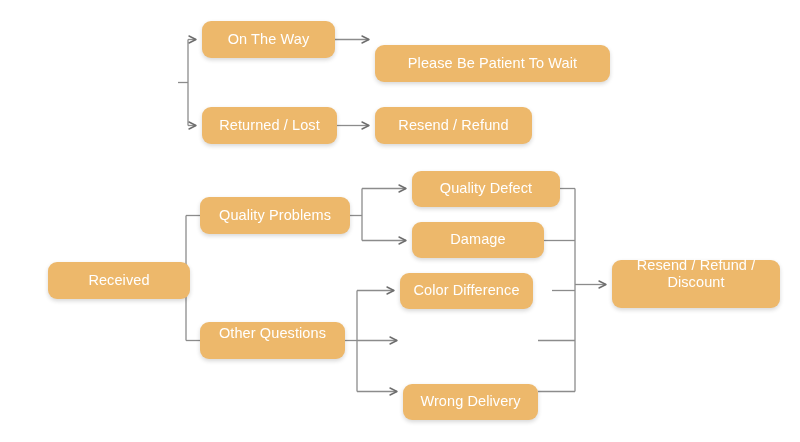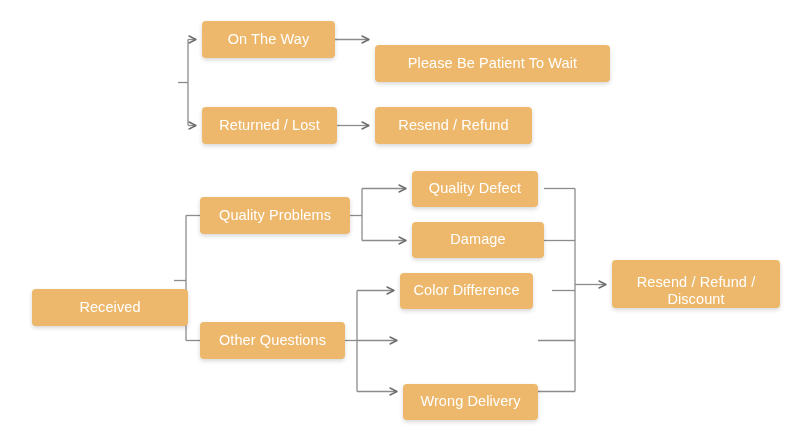--- a/index.html
+++ b/index.html
@@ -22,32 +22,32 @@
     left: 0;
     top: 0;
     width: 800px;
     height: 442px;
     pointer-events: none;
   }
   .node {
     position: absolute;
     box-sizing: border-box;
     background: #edb86b;
-    border-radius: 4px;
+    border-radius: 9px;
     color: #ffffff;
     display: flex;
     align-items: center;
     justify-content: center;
     text-align: center;
     line-height: 1.18;
     letter-spacing: 0.1px;
     box-shadow: 0 2px 4px rgba(0,0,0,0.16);
     font-size: 14.5px;
     font-weight: 400;
-    padding: 0 6px;
+    padding: 17px 6px;
   }
   .node-label {
     display: block;
     white-space: pre-line;
   }
 </style>
 </head>
 <body>
 
 <div id="canvas">
@@ -115,33 +115,33 @@
   </div>
 
   <div class="node" style="left:202px; top:107px; width:135px; height:37px;">
     <span class="node-label">Returned / Lost</span>
   </div>
 
   <div class="node" style="left:375px; top:107px; width:157px; height:37px;">
     <span class="node-label">Resend / Refund</span>
   </div>
 
-  <div class="node" style="left:32px;  top:262px; width:156px; height:37px;margin-top:27px;">
+  <div class="node" style="left:48px;  top:262px; width:142px; height:37px;">
     <span class="node-label">Received</span>
   </div>
 
   <div class="node" style="left:200px; top:197px; width:150px; height:37px;">
     <span class="node-label">Quality Problems</span>
   </div>
 
-  <div class="node" style="left:200px; top:322px; width:145px; height:37px;">
+  <div class="node" style="left:200px; top:322px; width:145px; height:37px;align-items:flex-end;">
     <span class="node-label">Other Questions</span>
   </div>
 
-  <div class="node" style="left:412px; top:171px; width:126px; height:36px;">
+  <div class="node" style="left:412px; top:171px; width:148px; height:36px;">
     <span class="node-label">Quality Defect</span>
   </div>
 
   <div class="node" style="left:412px; top:222px; width:132px; height:36px;">
     <span class="node-label">Damage</span>
   </div>
 
   <div class="node" style="left:400px; top:273px; width:133px; height:36px;">
     <span class="node-label">Color Difference</span>
   </div>

